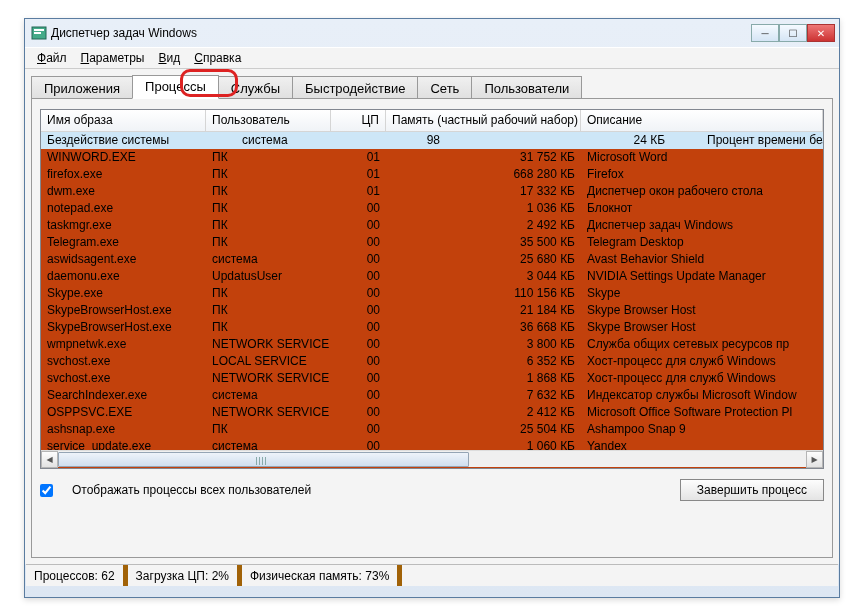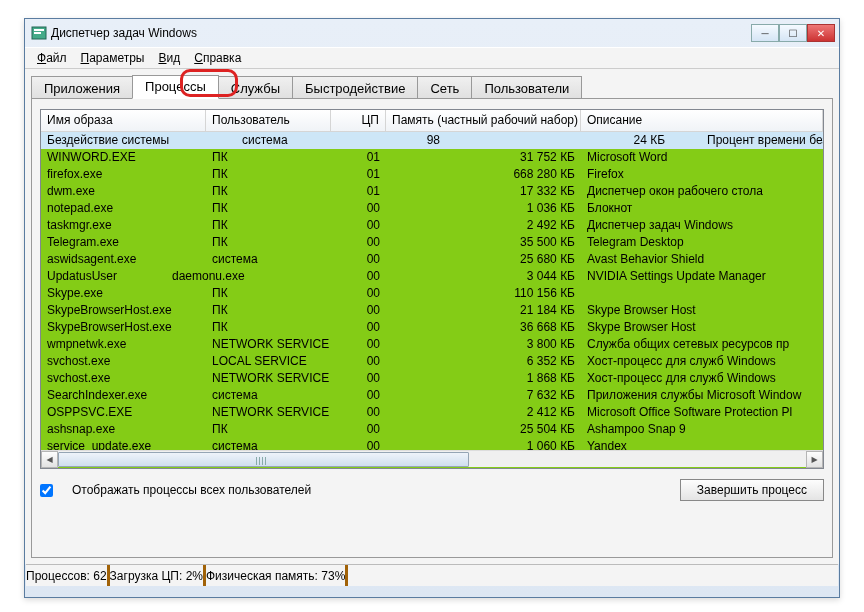--- a/index.html
+++ b/index.html
@@ -15,21 +15,21 @@
 .menubar { height: 22px; background: #f4f4f4; border-top: 1px solid #fff; border-bottom: 1px solid #ccc; display: flex; align-items: center; padding: 0 6px; gap: 2px; }
 .menubar span { padding: 2px 6px; cursor: default; }
 .menubar span:first-letter { text-decoration: underline; }
 .content { padding: 6px; background: #f4f4f4; }
 .tabs { display: flex; margin-bottom: -1px; position: relative; }
 .tab { padding: 3px 12px 3px 12px; border: 1px solid #999; background: linear-gradient(#fcfcfc,#e8e8e8); border-bottom: 1px solid #fff; cursor: default; font-size: 13px; margin-right: -1px; }
 .tab.active { background: #fff; border-bottom: 1px solid #fff; z-index: 2; position: relative; }
 .tab.inactive { border-bottom: 1px solid #999; background: linear-gradient(#f0f0f0,#e0e0e0); padding-top: 4px; padding-bottom: 2px; margin-top: 1px; }
 .highlight-ring { position: absolute; border: 3px solid #d22; border-radius: 10px; pointer-events: none; z-index: 10; }
 .tab-panel { border: 1px solid #999; background: #f4f4f4; padding: 10px 8px 10px 8px; height: 460px; position: relative; }
-.listview { border: 1px solid #828790; background: #84cc16; height: 360px; overflow: hidden; position: relative; }
+.listview { border: 1px solid #828790; background: #c2410c; height: 360px; overflow: hidden; position: relative; }
 .lv-header { display: flex; background: linear-gradient(#fff,#f0f3f7); border-bottom: 1px solid #d5d5d5; height: 22px; font-weight: normal; }
 .lv-header .col { border-right: 1px solid #d5d5d5; padding: 3px 6px; overflow: hidden; white-space: nowrap; }
 .lv-body { overflow-y: scroll; overflow-x: hidden; height: 318px; }
 .lv-row { display: flex; height: 17px; line-height: 17px; white-space: nowrap; }
 .lv-row.selected { background: #cde6f7; gap: 30px; }
 .lv-row .cell { padding: 0 6px; overflow: hidden; text-overflow: clip; }
 .col-img { width: 165px; }
 .col-user { width: 125px; }
 .col-cpu { width: 55px; text-align: right; }
 .col-mem { width: 195px; text-align: right; }
@@ -37,21 +37,21 @@
 .lv-hscroll { height: 17px; background: #f0f0f0; border-top: 1px solid #ddd; display: flex; align-items: center; }
 .lv-hscroll .arrow { width: 17px; height: 17px; background: linear-gradient(#fdfdfd,#e2e2e2); border: 1px solid #b5b5b5; display: flex; align-items: center; justify-content: center; font-size: 8px; color: #555; }
 .lv-hscroll .track { flex: 1; height: 17px; position: relative; }
 .lv-hscroll .thumb { position: absolute; left: 0; width: 55%; height: 15px; top: 1px; background: linear-gradient(#eef3fa,#d0dfef); border: 1px solid #95a5b5; border-radius: 1px; }
 .lv-hscroll .grip { position: absolute; left: 48%; top: 4px; width: 10px; height: 8px; background: repeating-linear-gradient(90deg,#8aa,#8aa 1px,transparent 1px,transparent 3px); }
 .bottom-row { display: flex; justify-content: space-between; align-items: center; margin-top: 10px; }
 .checkbox-row { display: flex; align-items: center; gap: 19px; }
 .checkbox-row input { width: 13px; height: 13px; }
 .btn { padding: 3px 16px; border: 1px solid #888; background: linear-gradient(#fdfdfd,#e4e4e4); cursor: default; font-size: 12px; }
 .statusbar { height: 22px; border-top: 1px solid #bbb; background: #f4f4f4; display: flex; align-items: center; margin: 0 1px 1px 1px; }
-.statusbar .pane { padding: 0 0; border-right: 3px solid #a16207; height: 100%; display: flex; align-items: center; }
+.statusbar .pane { padding: 0 8px; border-right: 5px solid #a16207; height: 100%; display: flex; align-items: center; }
 ::-webkit-scrollbar { width: 17px; }
 ::-webkit-scrollbar-track { background: #f0f0f0; }
 ::-webkit-scrollbar-thumb { background: linear-gradient(90deg,#eef3fa,#d0dfef); border: 1px solid #95a5b5; }
 ::-webkit-scrollbar-button { height: 17px; background: linear-gradient(#fdfdfd,#e2e2e2); border: 1px solid #b5b5b5; }
 </style>
 </head>
 <body>
 
 <div class="outer-frame">
 <div class="window">
@@ -148,31 +148,32 @@
                 <div class="cell col-desc">Telegram Desktop</div>
               </div>
               <div class="lv-row">
                 <div class="cell col-img">aswidsagent.exe</div>
                 <div class="cell col-user">система</div>
                 <div class="cell col-cpu">00</div>
                 <div class="cell col-mem">25 680 КБ</div>
                 <div class="cell col-desc">Avast Behavior Shield</div>
               </div>
               <div class="lv-row">
+                <div class="cell col-img">daemonu.exe</div>
                 <div class="cell col-user">UpdatusUser</div>
-                <div class="cell col-img">daemonu.exe</div>
                 <div class="cell col-cpu">00</div>
                 <div class="cell col-mem">3 044 КБ</div>
                 <div class="cell col-desc">NVIDIA Settings Update Manager</div>
               </div>
               <div class="lv-row">
                 <div class="cell col-img">Skype.exe</div>
                 <div class="cell col-user">ПК</div>
                 <div class="cell col-cpu">00</div>
                 <div class="cell col-mem">110 156 КБ</div>
+                <div class="cell col-desc">Skype</div>
               </div>
               <div class="lv-row">
                 <div class="cell col-img">SkypeBrowserHost.exe</div>
                 <div class="cell col-user">ПК</div>
                 <div class="cell col-cpu">00</div>
                 <div class="cell col-mem">21 184 КБ</div>
                 <div class="cell col-desc">Skype Browser Host</div>
               </div>
               <div class="lv-row">
                 <div class="cell col-img">SkypeBrowserHost.exe</div>
@@ -200,21 +201,21 @@
                 <div class="cell col-user">NETWORK SERVICE</div>
                 <div class="cell col-cpu">00</div>
                 <div class="cell col-mem">1 868 КБ</div>
                 <div class="cell col-desc">Хост-процесс для служб Windows</div>
               </div>
               <div class="lv-row">
                 <div class="cell col-img">SearchIndexer.exe</div>
                 <div class="cell col-user">система</div>
                 <div class="cell col-cpu">00</div>
                 <div class="cell col-mem">7 632 КБ</div>
-                <div class="cell col-desc">Приложения службы Microsoft Window</div>
+                <div class="cell col-desc">Индексатор службы Microsoft Window</div>
               </div>
               <div class="lv-row">
                 <div class="cell col-img">OSPPSVC.EXE</div>
                 <div class="cell col-user">NETWORK SERVICE</div>
                 <div class="cell col-cpu">00</div>
                 <div class="cell col-mem">2 412 КБ</div>
                 <div class="cell col-desc">Microsoft Office Software Protection Pl</div>
               </div>
               <div class="lv-row">
                 <div class="cell col-img">ashsnap.exe</div>

